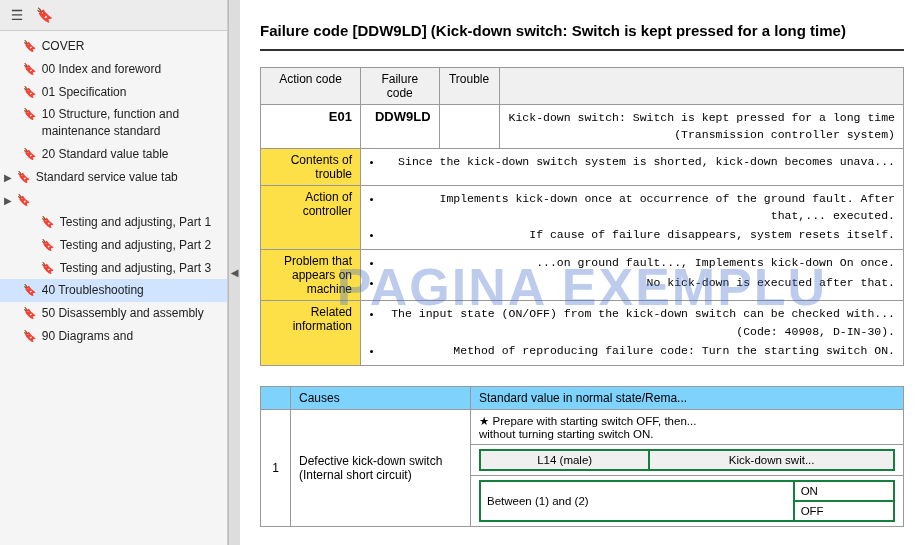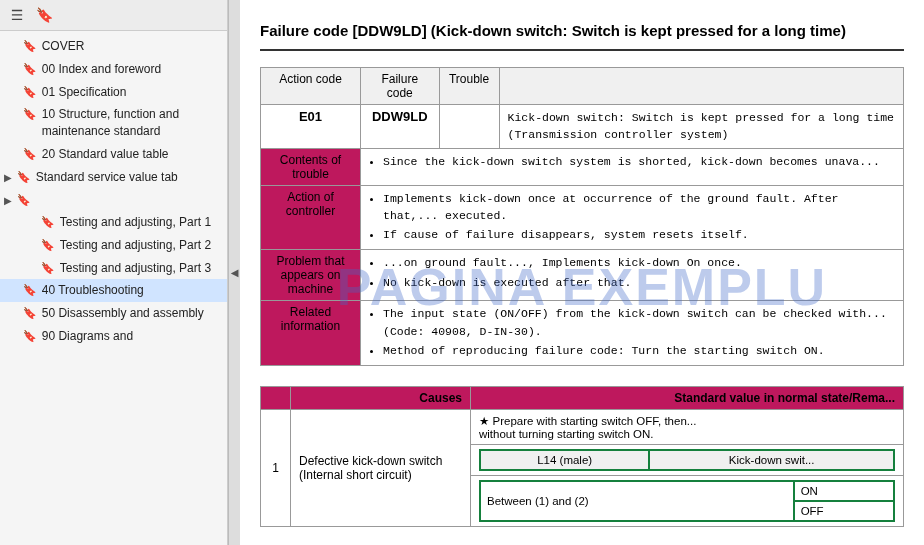--- a/index.html
+++ b/index.html
@@ -123,38 +123,39 @@
     }
 
     .main-table {
       width: 100%;
     }
 
     .main-table th, .main-table td {
       border: 1px solid #999;
       padding: 4px 8px;
       vertical-align: top;
+      text-align: right;
     }
 
     .main-table th {
       background: #f0f0f0;
       text-align: center;
       font-weight: normal;
     }
 
     .code-cell {
       text-align: center;
       font-size: 13px;
       font-weight: bold;
     }
 
     .row-header {
       text-align: center;
       font-weight: normal;
-      background: #be185d;
+      background: #fde047;
       width: 100px;
     }
 
     .trouble-header {
       width: 60px;
       text-align: center;
     }
 
     .content-cell {
       font-size: 11.5px;
@@ -175,23 +176,23 @@
       width: 100%;
     }
 
     .causes-table th, .causes-table td {
       border: 1px solid #999;
       padding: 4px 8px;
       vertical-align: middle;
     }
 
     .causes-table th {
-      background: #be185d;
-      text-align: right;
-      font-weight: bold;
+      background: #7dd3fc;
+      text-align: left;
+      font-weight: normal;
     }
 
     .num-cell {
       text-align: center;
       width: 30px;
     }
 
     .causes-cell {
       width: 180px;
     }

